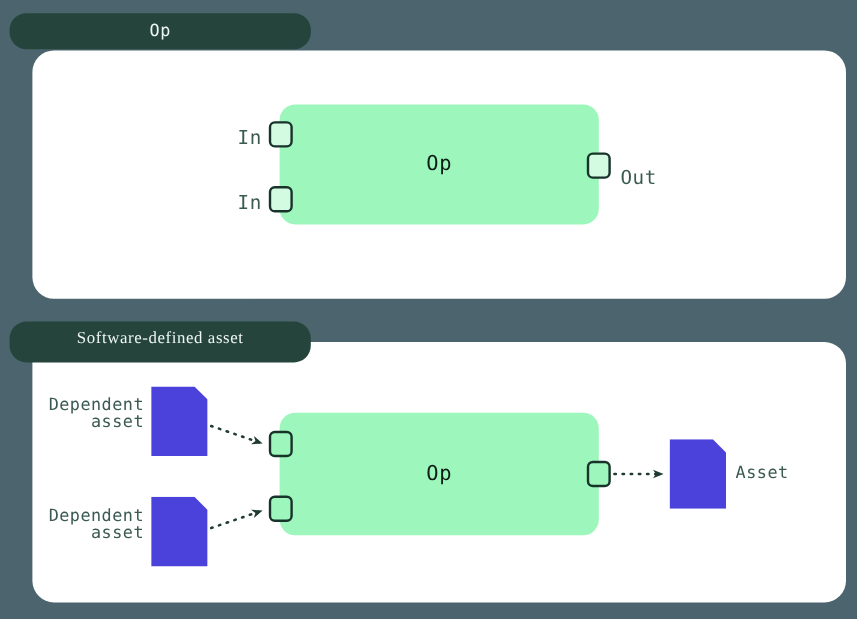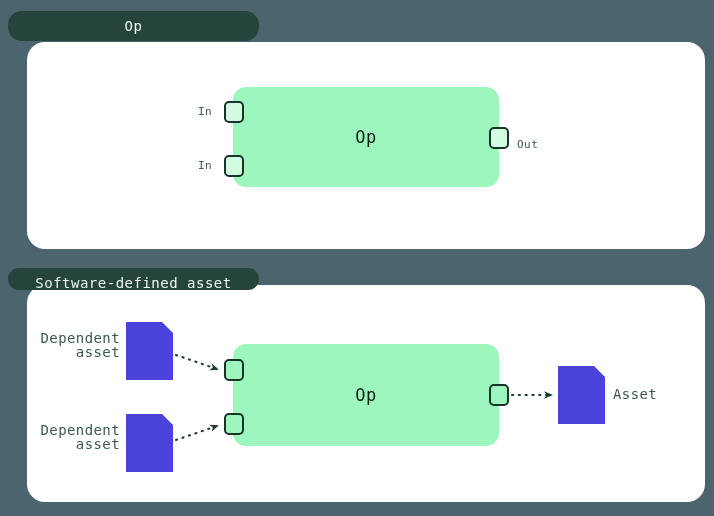--- a/index.html
+++ b/index.html
@@ -34,21 +34,21 @@
     background: #25453c;
     border-radius: 14px;
     color: #eef5f2;
     font-size: 14px;
     line-height: 30px;
     text-align: center;
     white-space: nowrap;
     letter-spacing: 0.5px;
   }
   #tab-op  { left: 8px; top: 11px;  width: 251px; height: 30px; }
-  #tab-sda { left: 8px; top: 268px; width: 251px; height: 22px; }
+  #tab-sda { left: 8px; top: 268px; width: 251px; height: 34px; font-family: Liberation Serif, serif; }
 
   
   .op-node {
     position: absolute;
     background: #9df7bc;
     border-radius: 13px;
     color: #0e1f16;
     font-size: 17px;
     display: flex;
     align-items: center;
@@ -74,21 +74,21 @@
   #port-in-1-b  { left: 224px; top: 155px; }
   #port-out-1   { left: 489px; top: 127px; }
 
   #port-in-2-a  { left: 224px; top: 359px; }
   #port-in-2-b  { left: 224px; top: 413px; }
   #port-out-2   { left: 489px; top: 384px; }
 
   
   .port-label {
     position: absolute;
-    font-size: 11px;
+    font-size: 16px;
     color: #3b5a52;
     white-space: nowrap;
     letter-spacing: 0.5px;
   }
   #label-in-1-a { left: 198px; top: 105px; }
   #label-in-1-b { left: 198px; top: 159px; }
   #label-out-1  { left: 517px; top: 138px; text-align: center; }
 
   
   .asset-label {

